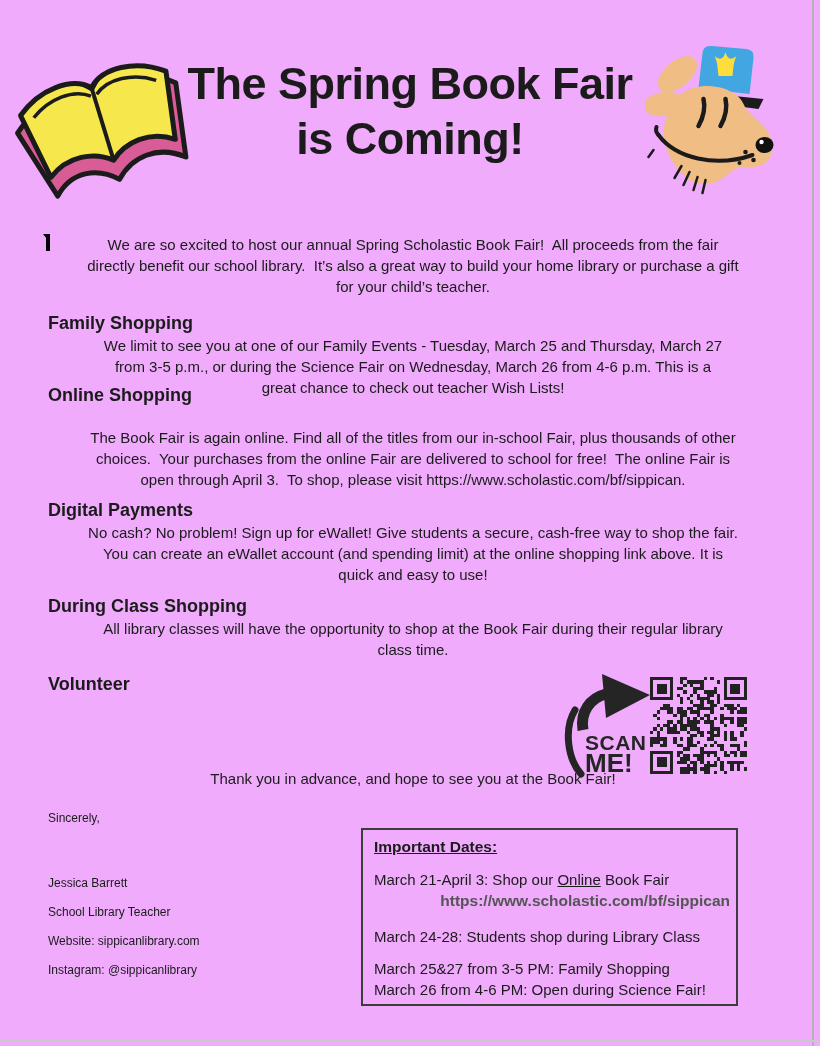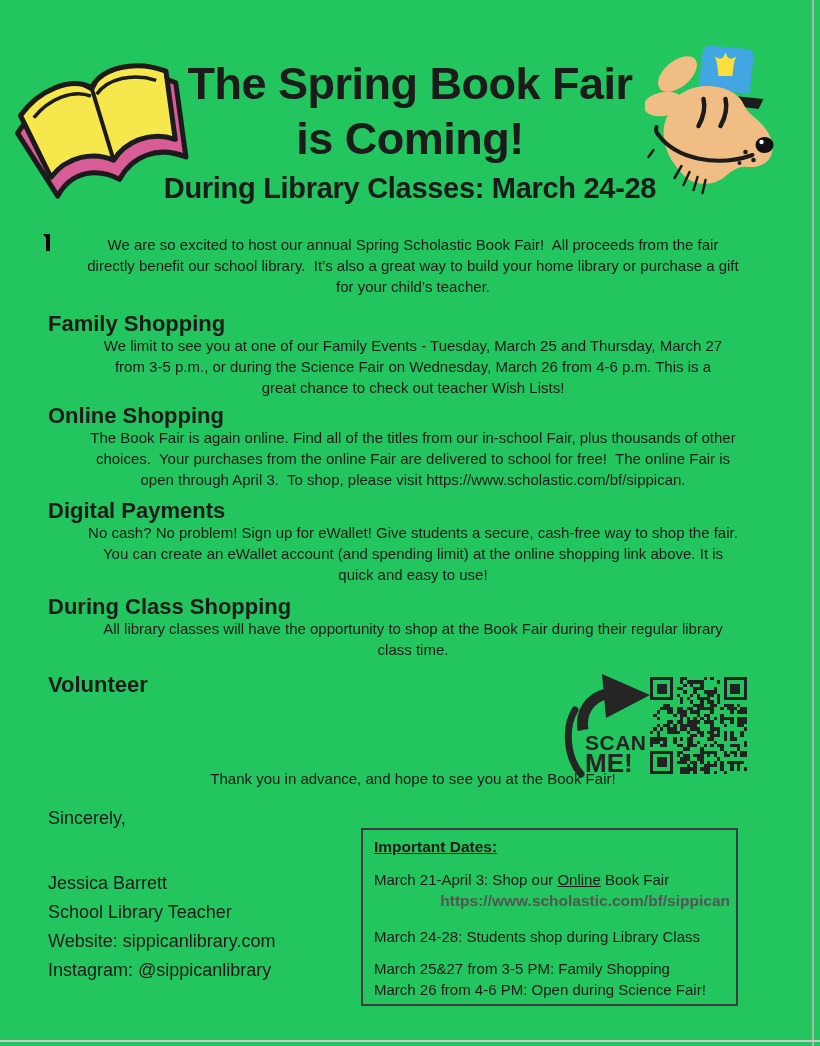--- a/index.html
+++ b/index.html
@@ -1,42 +1,42 @@
 <!DOCTYPE html>
 <html><head>
 <meta charset="utf-8">
 <style>
   html,body { margin:0; padding:0; background:#ffffff; }
   .page {
-    position:relative; width:820px; height:1046px; background:#22c55e;
+    position:relative; width:820px; height:1046px; background:#f0abfc;
     font-family:"Liberation Sans", sans-serif; color:#1b1b1b; overflow:hidden;
   }
   .edge-right { position:absolute; top:0; left:812px; width:2px; height:1046px; background:#b3b3b3; }
   .edge-bottom { position:absolute; left:0; top:1040px; width:820px; height:2px; background:#c9c9c9; }
 
   
   .book-art { position:absolute; left:12px; top:34px; }
   .dog-art  { position:absolute; left:645px; top:40px; }
   .titles { position:absolute; left:105px; top:56px; width:610px; text-align:center; font-weight:bold; }
   .title-line { font-size:45px; line-height:55px; letter-spacing:-0.5px; }
   .subtitle { font-size:29px; line-height:36px; margin-top:4px; letter-spacing:-0.3px; }
 
   
-  .h { position:absolute; left:48px; font-size:22px; font-weight:bold; line-height:21px; white-space:pre; }
+  .h { position:absolute; left:48px; font-size:18px; font-weight:bold; line-height:21px; white-space:pre; }
   .p { position:absolute; left:48px; width:730px; font-size:15px; line-height:21px; white-space:pre-wrap;text-align:center; }
   .p.narrow { width:540px; }
   .b { font-weight:normal; }
   .u { text-decoration:underline; }
 
   .cursor { position:absolute; left:46px; top:234px; width:4px; height:17px; background:#000; }
   .cursor:before { content:""; position:absolute; left:-3px; top:0; width:0; height:0;
     border-top:5px solid #000; border-left:4px solid transparent; }
 
   
-  .line { position:absolute; left:48px; font-size:18px; line-height:20px; white-space:pre; }
+  .line { position:absolute; left:48px; font-size:12px; line-height:20px; white-space:pre; }
 
   
   .scanme { position:absolute; left:562px; top:666px; }
   .qr { position:absolute; left:650px; top:677px; width:97px; height:97px; }
 
   
   .dates-box { position:absolute; left:361px; top:828px; width:377px; height:178px;
     border:2px solid #3c3c3c; box-sizing:border-box; font-size:15px; }
   .dates-box > div { position:absolute; white-space:pre; }
   .d-title { left:11px; top:8px;  font-weight:bold; text-decoration:underline; font-size:15.5px; }
@@ -96,35 +96,34 @@
         <line x1="50" y1="137" x2="46" y2="150"></line>
           <line x1="58" y1="140" x2="55" y2="153"></line>
         <line x1="6" y1="110" x2="1" y2="117"></line>
       </g>
     </svg>
   </div>
 
   <div class="titles">
     <div class="title-line">The Spring Book Fair</div>
     <div class="title-line">is Coming!</div>
-    <div class="subtitle">During Library Classes: March 24-28</div>
   </div>
 
   <div class="cursor"></div>
 
   <div class="p" style="top:234px"><span>We are so excited to host our annual Spring Scholastic Book Fair!  All proceeds from the fair
 directly benefit our school library.  It’s also a great way to build your home library or purchase a gift
 for your child’s teacher.</span></div>
 
   <div class="h" style="top:313px">Family Shopping</div>
   <div class="p" style="top:335px"><span>We limit to see you at one of our </span><span class="b">Family Events - Tuesday, March 25 and Thursday, March 27
 from 3-5 p.m., or during the Science Fair on Wednesday, March 26 from 4-6 p.m.</span><span> This is a
 great chance to check out teacher Wish Lists!</span></div>
 
-  <div class="h" style="top:405px">Online Shopping</div>
+  <div class="h" style="top:385px">Online Shopping</div>
   <div class="p" style="top:427px"><span>The Book Fair is again online. Find all of the titles from our in-school Fair, plus thousands of other
 choices.  Your purchases from the online Fair are delivered to school for free!  The online Fair is
 open through April 3.  To shop, please visit </span><span class="b">https://www.scholastic.com/bf/sippican</span><span>.</span></div>
 
   <div class="h" style="top:500px">Digital Payments</div>
   <div class="p" style="top:522px"><span>No cash? No problem! Sign up for eWallet! Give students a secure, cash-free way to shop the fair.
 You can create an eWallet account (and spending limit) at the online shopping link above. It is
 quick and easy to use!</span></div>
 
   <div class="h" style="top:596px">During Class Shopping</div>

